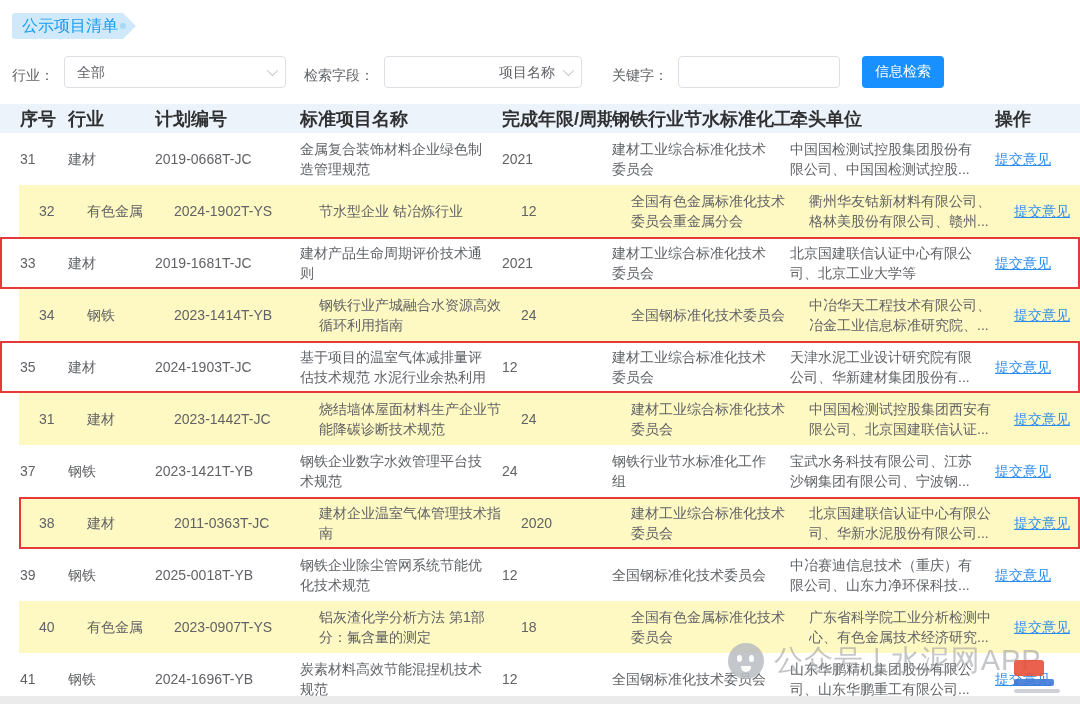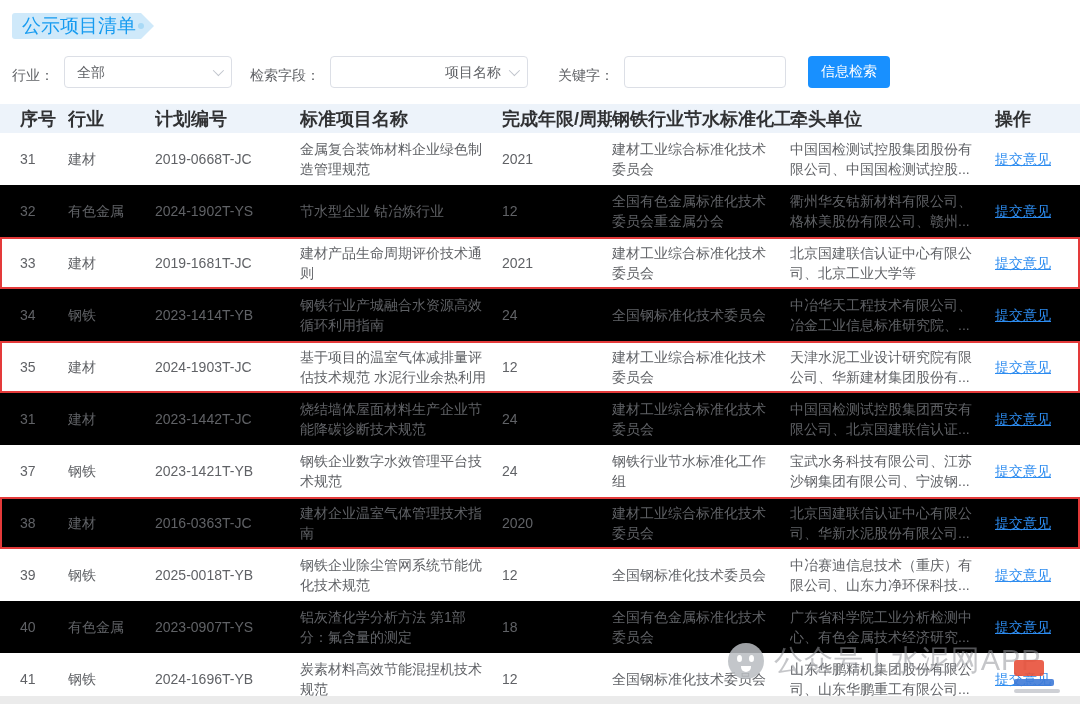--- a/index.html
+++ b/index.html
@@ -3,54 +3,54 @@
 <meta charset="utf-8">
 <style>
   * { margin:0; padding:0; box-sizing:border-box; }
   html,body { width:1080px; height:704px; overflow:hidden; background:#fff;
     font-family:"Liberation Sans","DejaVu Sans",sans-serif; }
   .page { position:relative; width:1080px; height:704px; background:#fff; }
 
   
   .tab-wrap { position:absolute; left:12px; top:13px; }
   .tab { position:relative; display:inline-block; height:26px; line-height:26px;
-    padding:0 18px 0 10px; background:#cfe9fa; color:#169bf0; font-size:19px;
+    padding:0 18px 0 10px; background:#cfe9fa; color:#169bf0; font-size:16px;
     border-radius:3px 0 0 3px;
     clip-path:polygon(0 0, calc(100% - 13px) 0, 100% 50%, calc(100% - 13px) 100%, 0 100%); }
   .tab .dot { position:absolute; right:10px; top:10px; width:6px; height:6px;
     border-radius:50%; background:#a8d9f6; }
 
   
   .filters { position:absolute; left:12px; top:56px; right:12px; height:32px;
     display:flex; align-items:center; font-size:14px; color:#606266; }
   .flabel { margin-right:10px; white-space:nowrap;margin-top:8px; }
   .select { position:relative; height:32px; line-height:30px; background:#fff;
     border:1px solid #dcdfe6; border-radius:4px; padding:0 26px 0 12px;
     color:#606266; font-size:14px; cursor:pointer; }
-  .select.industry { width:168px; margin-right:18px; }
+  .select.industry { width:222px; margin-right:18px; }
   .select.field { width:198px; margin-right:30px;text-align:right; }
   .chev { position:absolute; right:10px; top:11px; width:8px; height:8px;
     border-right:1.5px solid #c0c4cc; border-bottom:1.5px solid #c0c4cc;
     transform:rotate(45deg) translateY(-2px); }
   .kw-input { width:162px; height:32px; border:1px solid #dcdfe6; border-radius:4px;
     padding:0 10px; font-size:14px; color:#606266; margin-right:22px;
     font-family:inherit; outline:none; }
   .search-btn { height:32px; width:82px; background:#1890ff; color:#fff;
     border:none; border-radius:4px; font-size:14px; cursor:pointer; font-family:inherit; }
 
   
   .table { position:absolute; left:0; top:104px; width:1080px; }
   .thead, .trow { display:grid;
     grid-template-columns:48px 87px 145px 202px 110px 178px 205px 85px;
     padding-left:20px; align-items:center; }
   .thead { height:29px; background:#edf3fa; color:#303133; font-weight:700; font-size:18px; }
   .thead .th { padding-right:8px; white-space:nowrap; overflow:hidden; }
   .trow { min-height:52px; height:52px; font-size:14px; color:#606266;
     background:#fff; position:relative; }
-  .trow.stripe { background:#000000; }
+  .trow.stripe { background:#fef9c3;margin-left:19px; }
   .trow.hl { box-shadow:inset 0 0 0 2px #e43a3a; }
   .td { padding-right:12px; line-height:20px; overflow:hidden; }
   .td.clip2 { display:-webkit-box; -webkit-line-clamp:2; -webkit-box-orient:vertical; }
   .action-link { color:#2d8cf0; text-decoration:underline; cursor:pointer;
     white-space:nowrap; font-size:14px; }
   .bottom-strip { position:absolute; left:0; top:696px; width:1080px; height:8px;
     background:#ebebeb; }
 
   
   .watermark { position:absolute; left:728px; top:640px; width:340px; height:42px;
@@ -178,21 +178,21 @@
           <div class="td">2023-1421T-YB</div>
           <div class="td clip2">钢铁企业数字水效管理平台技术规范</div>
           <div class="td">24</div>
           <div class="td clip2">钢铁行业节水标准化工作组</div>
           <div class="td clip2">宝武水务科技有限公司、江苏沙钢集团有限公司、宁波钢...</div>
           <div class="td"><a class="action-link">提交意见</a></div>
         </div>
         <div class="trow stripe hl">
           <div class="td">38</div>
           <div class="td">建材</div>
-          <div class="td">2016-0363T-JC</div>
+          <div class="td">2011-0363T-JC</div>
           <div class="td clip2">建材企业温室气体管理技术指南</div>
           <div class="td">2020</div>
           <div class="td clip2">建材工业综合标准化技术委员会</div>
           <div class="td clip2">北京国建联信认证中心有限公司、华新水泥股份有限公司...</div>
           <div class="td"><a class="action-link">提交意见</a></div>
         </div>
         <div class="trow">
           <div class="td">39</div>
           <div class="td">钢铁</div>
           <div class="td">2025-0018T-YB</div>

